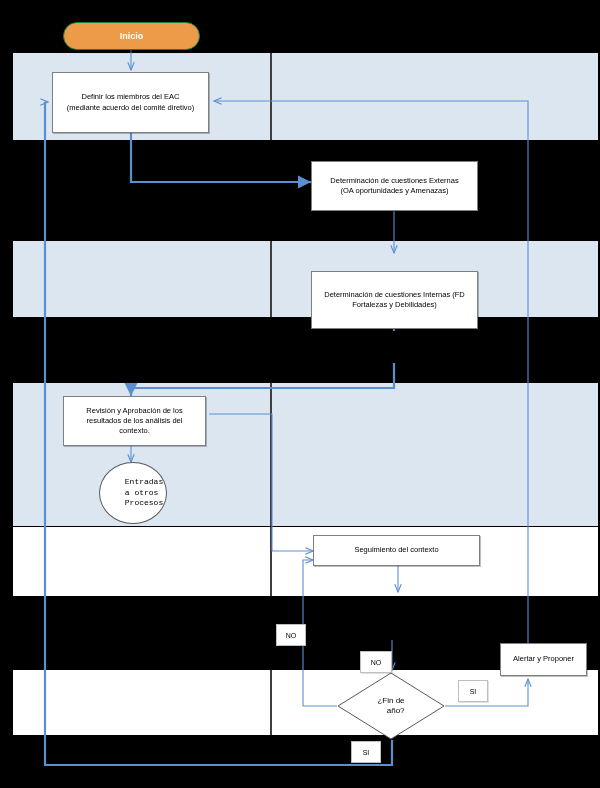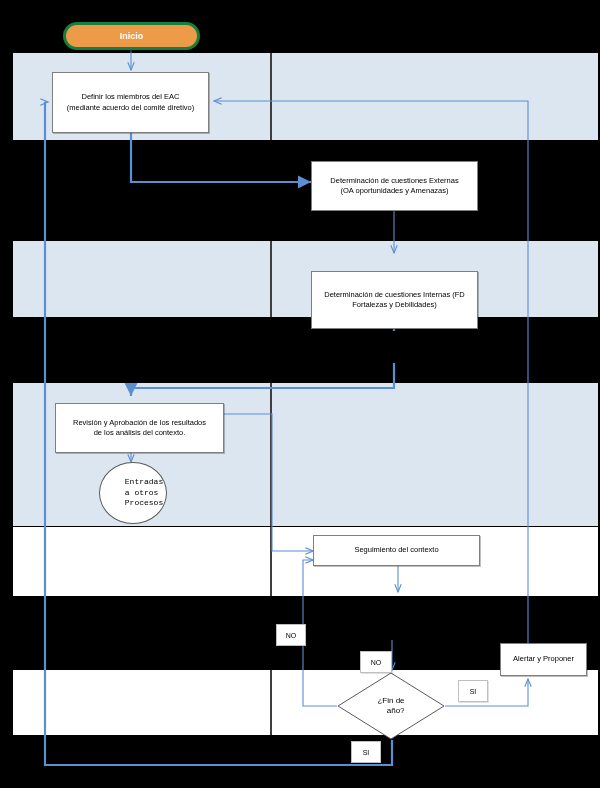--- a/index.html
+++ b/index.html
@@ -9,21 +9,21 @@
   }
   .band{position:absolute;left:13px;width:585px;}
   .band.blue{background:#dce6f1;}
   .band.white{background:#ffffff;}
   .vdiv{position:absolute;background:#3f3f3f;width:2px;}
   svg#wires{position:absolute;left:0;top:0;width:600px;height:788px;overflow:visible;}
   .node{position:absolute;box-sizing:border-box;display:flex;align-items:center;
         justify-content:center;text-align:center;line-height:1.35;color:#000;}
   .proc{background:#ffffff;border:1px solid #7f7f7f;
         box-shadow:1px 1px 0 rgba(0,0,0,.25);font-size:7.5px;padding:2px 12px;}
-  .start{background:#ed9b49;border:3px solid #15803d;border-radius:16px;
+  .start{background:#ed9b49;border:1px solid #15803d;border-radius:16px;
          color:#ffffff;font-size:9px;font-weight:bold;
          box-shadow:1px 2px 2px rgba(0,0,0,.45);}
   .circ{background:#ffffff;border:1px solid #595959;border-radius:50%;
         font-size:8px;}
   .circ span{display:block;font-family:Liberation Mono, monospace;}
   .diamond-wrap{position:absolute;}
   .diamond-wrap svg{position:absolute;left:0;top:0;}
   .diamond-label{position:absolute;left:0;top:0;width:100%;height:100%;
         display:flex;align-items:center;justify-content:center;
         font-size:8px;line-height:1.3;text-align:right;color:#000;}
@@ -99,21 +99,21 @@
 
   <div class="node proc" style="left:311px;top:161px;width:167px;height:50px;">
     <span>Determinación de cuestiones Externas (OA oportunidades y Amenazas)</span>
   </div>
 
   <div class="node proc" style="left:311px;top:271px;width:167px;height:58px;">
     <span>Determinación de cuestiones Internas (FD Fortalezas y Debilidades)</span>
   </div>
 
 
-  <div class="node proc" style="left:55px;top:396px;width:169px;height:50px;margin-top:7px;">
+  <div class="node proc" style="left:63px;top:396px;width:143px;height:50px;">
     <span>Revisión y Aprobación de los resultados de los análisis del contexto.</span>
   </div>
 
   <div class="node circ" style="left:99px;top:462px;width:68px;height:62px;">
     <div class="circ-inner">
       <span>Entradas</span>
       <span>a otros</span>
       <span>Procesos</span>
     </div>
   </div>

